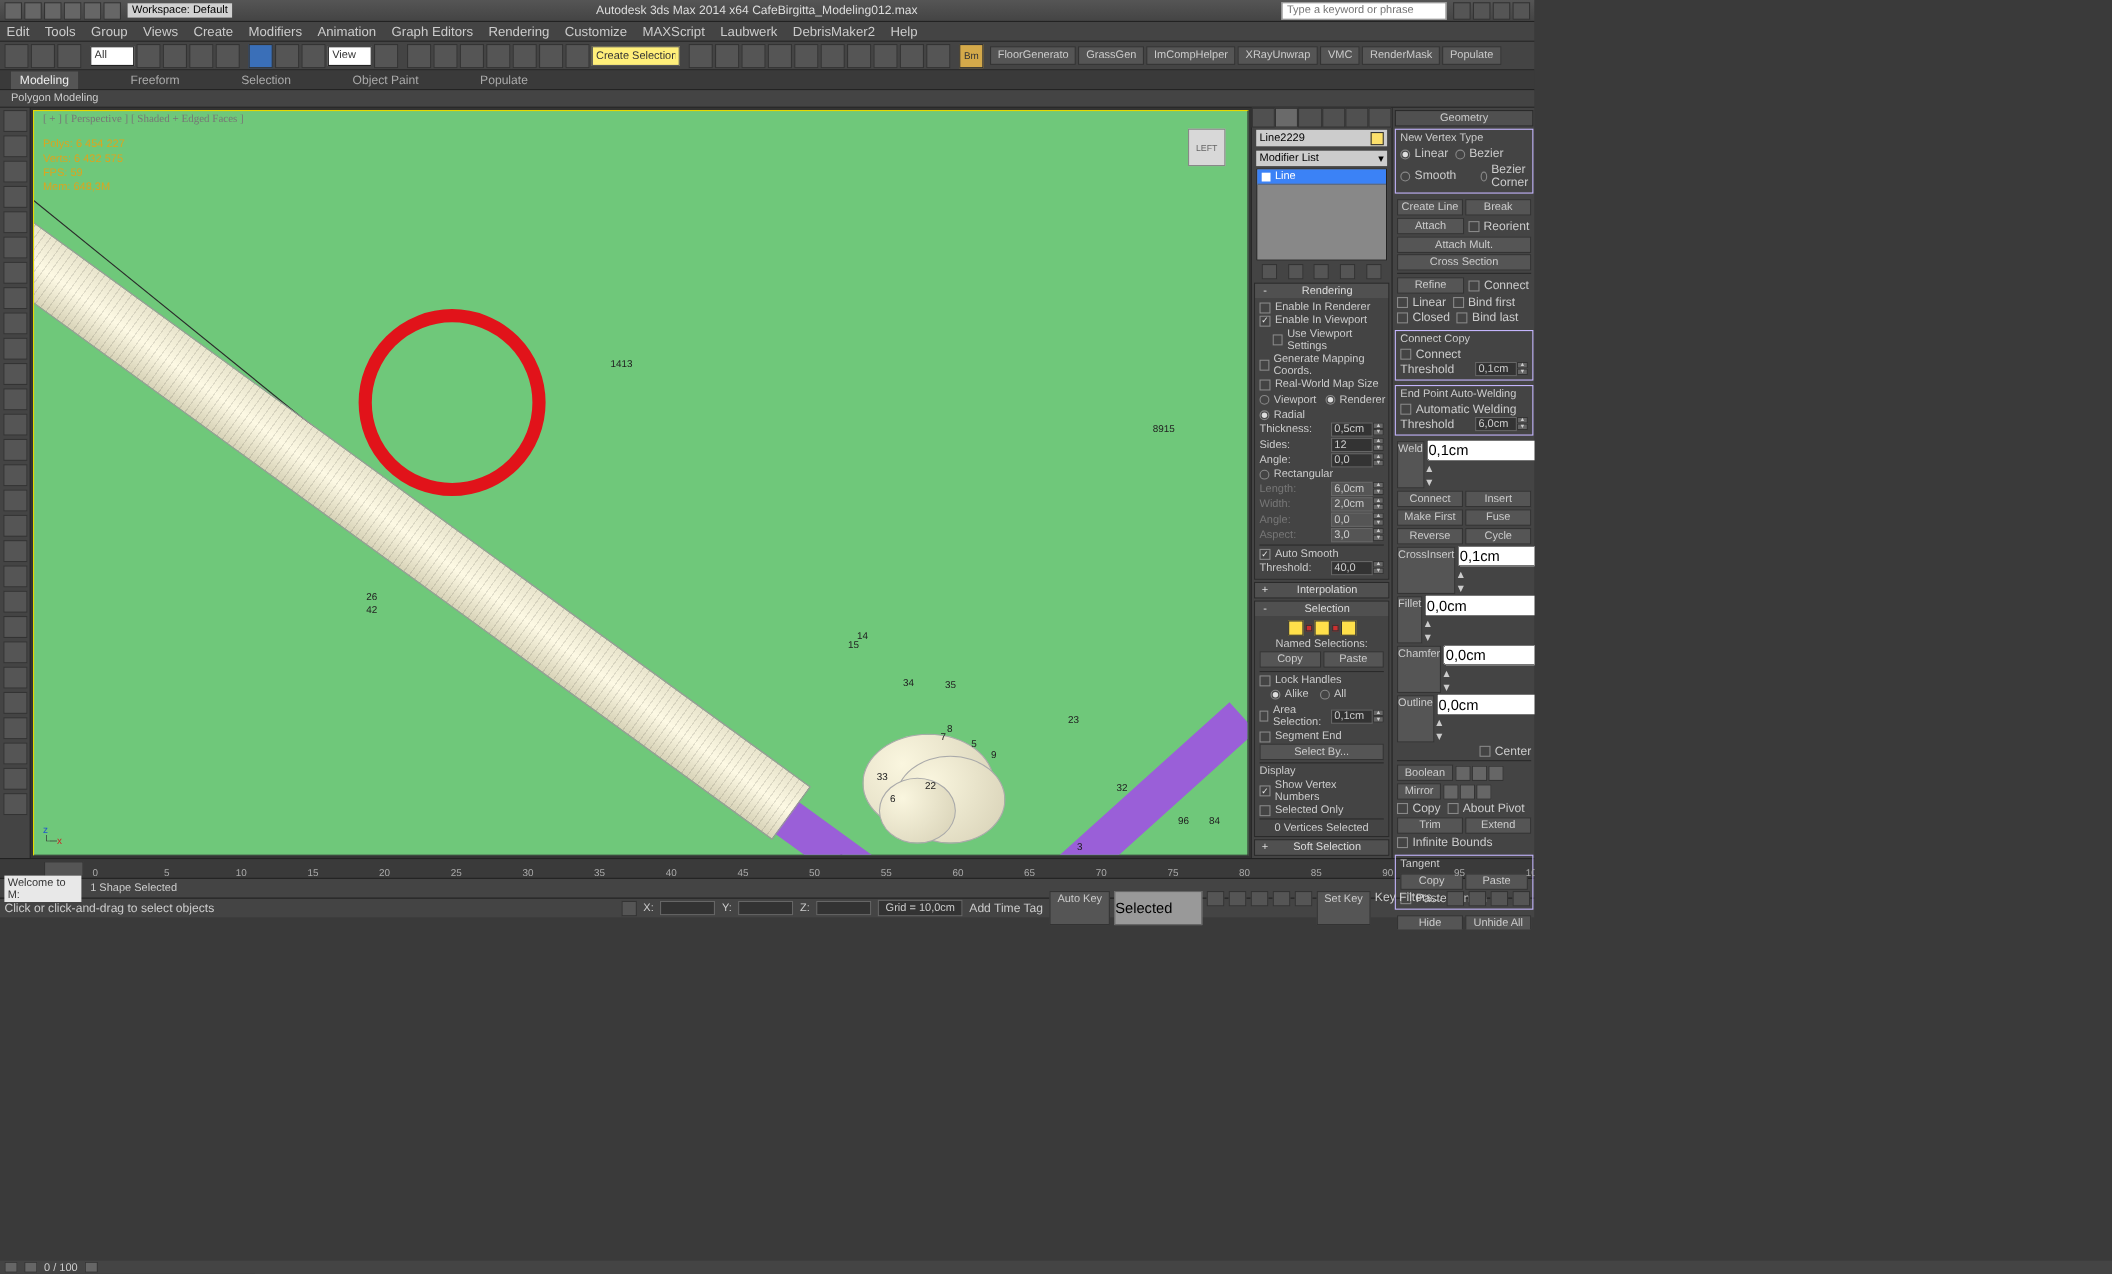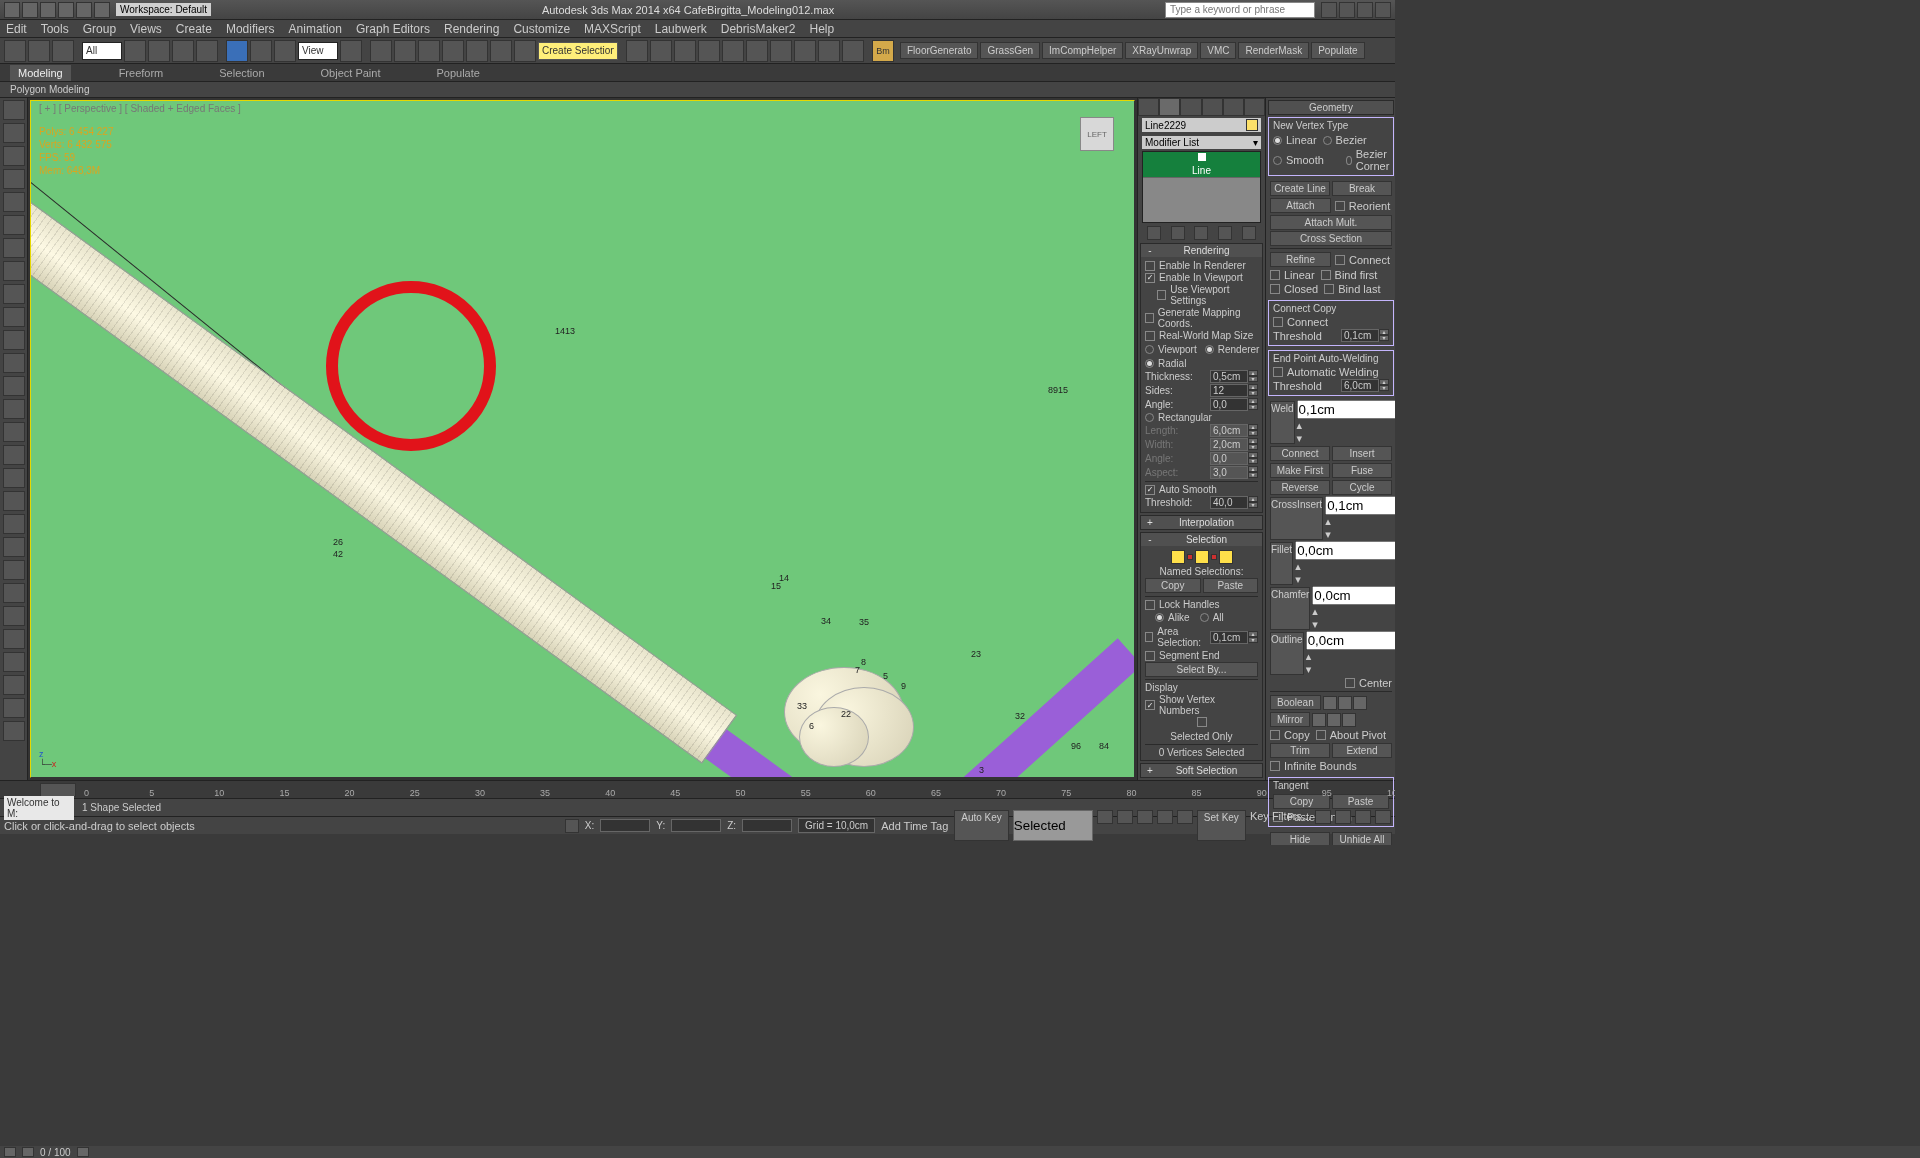--- a/index.html
+++ b/index.html
@@ -36,21 +36,21 @@
 
 .main { display: flex; height: 682px; }
 
 
 .lefttoolbar { width: 28px; background: #444; display: flex; flex-direction: column; align-items: center; padding-top: 2px; gap: 3px; border-right: 1px solid #222; }
 .lefttoolbar .lt-btn { width: 22px; height: 20px; background: #555; border: 1px solid #333; }
 
 
 .viewport-wrap { flex: 1; background: #333; padding: 2px; display: flex; flex-direction: column; }
 .viewport { flex: 1; background: #6fc87a; position: relative; border: 1px solid #e6d800; border-right-color: #333; border-bottom-color: #333; overflow: hidden; }
-.viewport .vp-label { position: absolute; top: 2px; left: 8px; font-size: 10px; color: #777; }
+.viewport .vp-label { position: absolute; top: 2px; left: 8px; font-size: 10px; color: #777; font-family: Liberation Serif, serif; }
 .viewport .vp-stats { position: absolute; top: 24px; left: 8px; font-size: 10px; color: #daa520; line-height: 13px; }
 .viewport .viewcube { position: absolute; top: 8px; right: 12px; width: 50px; height: 50px; }
 .viewport .vc-face { width: 34px; height: 34px; background: #d8d8d8; border: 1px solid #888; margin: 8px auto 0; display: flex; align-items: center; justify-content: center; font-size: 8px; color: #666; }
 .viewport .axis { position: absolute; bottom: 8px; left: 8px; font-size: 9px; color: #333; }
 .viewport .axis .z { color: #2255cc; }
 .viewport .axis .x { color: #cc2222; }
 .viewport .red-circle { position: absolute; width: 170px; height: 170px; border: 12px solid #e1131a; border-radius: 50%; top: 180px; left: 295px; }
 .viewport .num { position: absolute; font-size: 9px; color: #222; }
 
 .tube1 { position: absolute; width: 950px; height: 60px; background: linear-gradient(180deg,#e8e4cc,#fdf9e4,#d8d3b8); top: 50px; left: -80px; transform: rotate(36deg); transform-origin: left center; border: 1px solid #999; }
@@ -74,21 +74,21 @@
 .geopanel { width: 130px; display: flex; flex-direction: column; }
 
 .panel-tabs { height: 18px; background: #383838; display: flex; }
 .panel-tabs div { flex:1; height: 18px; background: #505050; border: 1px solid #333; }
 
 .obj-name { height: 16px; margin: 2px 4px; background: #ccc; color: #000; font-size: 10px; padding: 1px 3px; display:flex; justify-content:space-between; align-items:center;}
 .obj-name .colorbox { width:12px; height:12px; background:#fce06a; border:1px solid #333; }
 
 .modlist-hdr { margin: 2px 4px; background: #ccc; color: #000; font-size: 10px; padding: 1px 3px; display:flex; justify-content:space-between;}
 .modstack { margin: 0 4px; height: 88px; background: #888; border: 1px solid #222; }
-.modstack .modrow { background: #15803d; color:#fff; font-size:10px; padding:1px 4px; border-bottom:1px solid #666; display:flex; align-items:center; gap:4px;flex-direction:column;}
+.modstack .modrow { background: #3b82f6; color:#fff; font-size:10px; padding:1px 4px; border-bottom:1px solid #666; display:flex; align-items:center; gap:4px;}
 .modstack .modrow .sq { width:8px; height:8px; background:#fff; }
 
 .stack-btns { display:flex; justify-content:space-around; padding: 3px 4px; }
 .stack-btns div { width:14px; height:14px; background:#555; border:1px solid #333; }
 
 .rollout { margin: 0 2px 2px; border: 1px solid #2a2a2a; }
 .rollout-hdr { background: #505050; color:#ddd; font-size:10px; padding: 1px 4px; display:flex; align-items:center; }
 .rollout-hdr .pm { width:10px; text-align:center; }
 .rollout-hdr .title { flex:1; text-align:center; }
 .rollout-body { background: #444; padding: 2px 4px; font-size: 10px; color:#ccc; }
@@ -546,21 +546,21 @@
               <span class="box"></span>
               <span>Segment End</span>
             </div>
           <div class="btn">Select By...</div>
           <div class="sep"></div>
           <div>Display</div>
           <div class="chk">
               <span class="box on"></span>
               <span>Show Vertex Numbers</span>
             </div>
-          <div class="chk" style="margin-left:0;flex-direction:column;">
+          <div class="chk" style="margin-left:0;">
               <span class="box"></span>
               <span>Selected Only</span>
             </div>
           <div class="sep"></div>
           <div style="text-align:center;">0 Vertices Selected</div>
         </div>
       </div>
 
       <div class="rollout">
         <div class="rollout-hdr">

